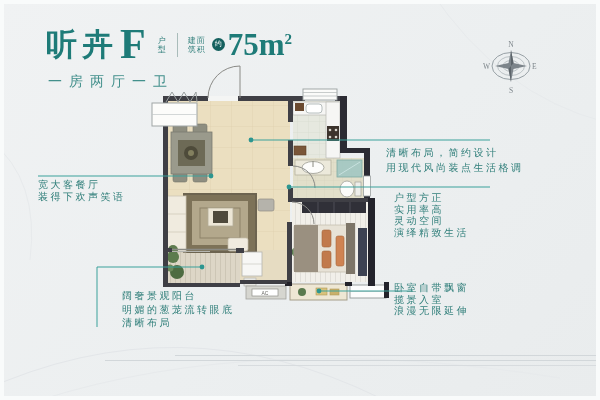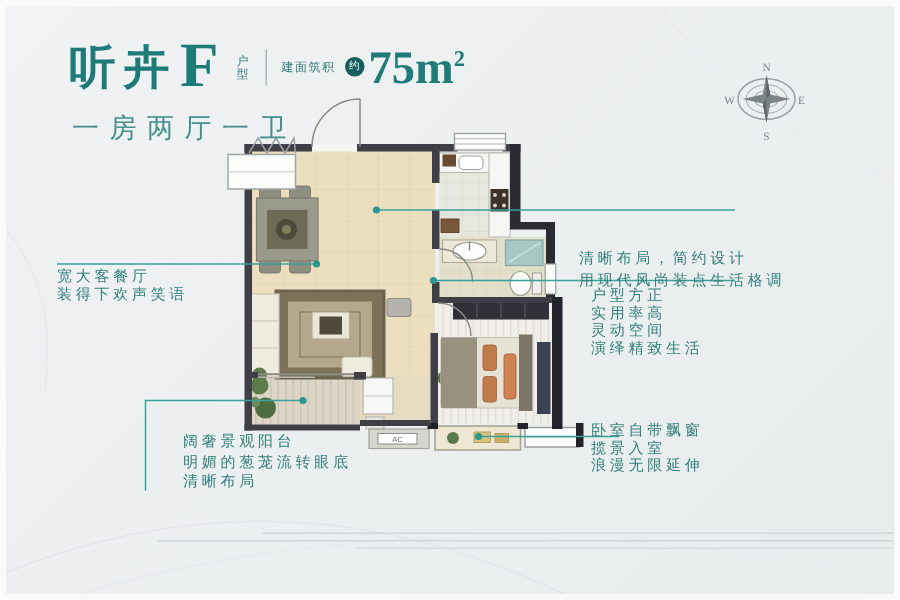--- a/index.html
+++ b/index.html
@@ -13,34 +13,34 @@
   .frame{position:absolute;inset:0;border:4px solid #f9fbfb;pointer-events:none;z-index:50;}
   .scene{position:absolute;left:0;top:0;z-index:1;}
 
   
   .header{position:absolute;left:46px;top:26px;z-index:10;color:#1e7b78;}
   .title-row{display:flex;align-items:center;}
   .t-main{font-size:31px;font-weight:bold;letter-spacing:5px;line-height:1;}
   .t-letter{font-size:42px;font-weight:600;line-height:.9;margin-left:2px;}
   .t-stack{display:flex;flex-direction:column;font-size:8px;line-height:9px;margin-left:12px;color:#2f7e7a;letter-spacing:1px;}
   .t-div{width:1px;height:24px;background:#a9bcba;margin:0 10px;}
-  .t-areastack{display:flex;flex-direction:row;font-size:8px;line-height:9px;color:#2f7e7a;letter-spacing:1px;}
+  .t-areastack{display:flex;flex-direction:column;font-size:8px;line-height:9px;color:#2f7e7a;letter-spacing:1px;}
   .t-badge{width:13px;height:13px;border-radius:50%;background:#15605e;color:#fff;font-size:7px;line-height:13px;text-align:center;margin:0 3px 0 6px;}
   .t-value{font-size:31px;font-weight:bold;line-height:1;}
   .t-value sup{font-size:15px;}
-  .subtitle{margin-top:9px;margin-left:2px;font-size:18px;letter-spacing:7px;color:#43908c;}
+  .subtitle{margin-top:9px;margin-left:2px;font-size:14px;letter-spacing:7px;color:#43908c;}
 
   
   .note{position:absolute;z-index:10;color:#33807c;font-size:10px;letter-spacing:2.5px;white-space:nowrap;}
   .note div{margin:0;}
   .note-living{left:38px;top:179px;line-height:11.5px;}
-  .note-layout{left:386px;top:146px;line-height:14.5px;margin-top:20px;}
+  .note-layout{left:386px;top:146px;line-height:14.5px;}
   .note-shape{left:394px;top:192px;line-height:11.5px;}
   .note-bedroom{left:394px;top:282px;line-height:11.5px;}
-  .note-balcony{left:122px;top:289px;line-height:13.5px;font-family:Liberation Mono, monospace;}
+  .note-balcony{left:122px;top:289px;line-height:13.5px;}
 </style>
 </head>
 <body>
 
 <div class="page">
 
   <svg class="scene" width="600" height="400" viewBox="0 0 600 400">
     <defs>
       <pattern id="pg-tile" width="21" height="21" patternUnits="userSpaceOnUse">
         <path d="M21 0 H0 V21" fill="none" stroke="#dccfab" stroke-width="0.7"></path>

